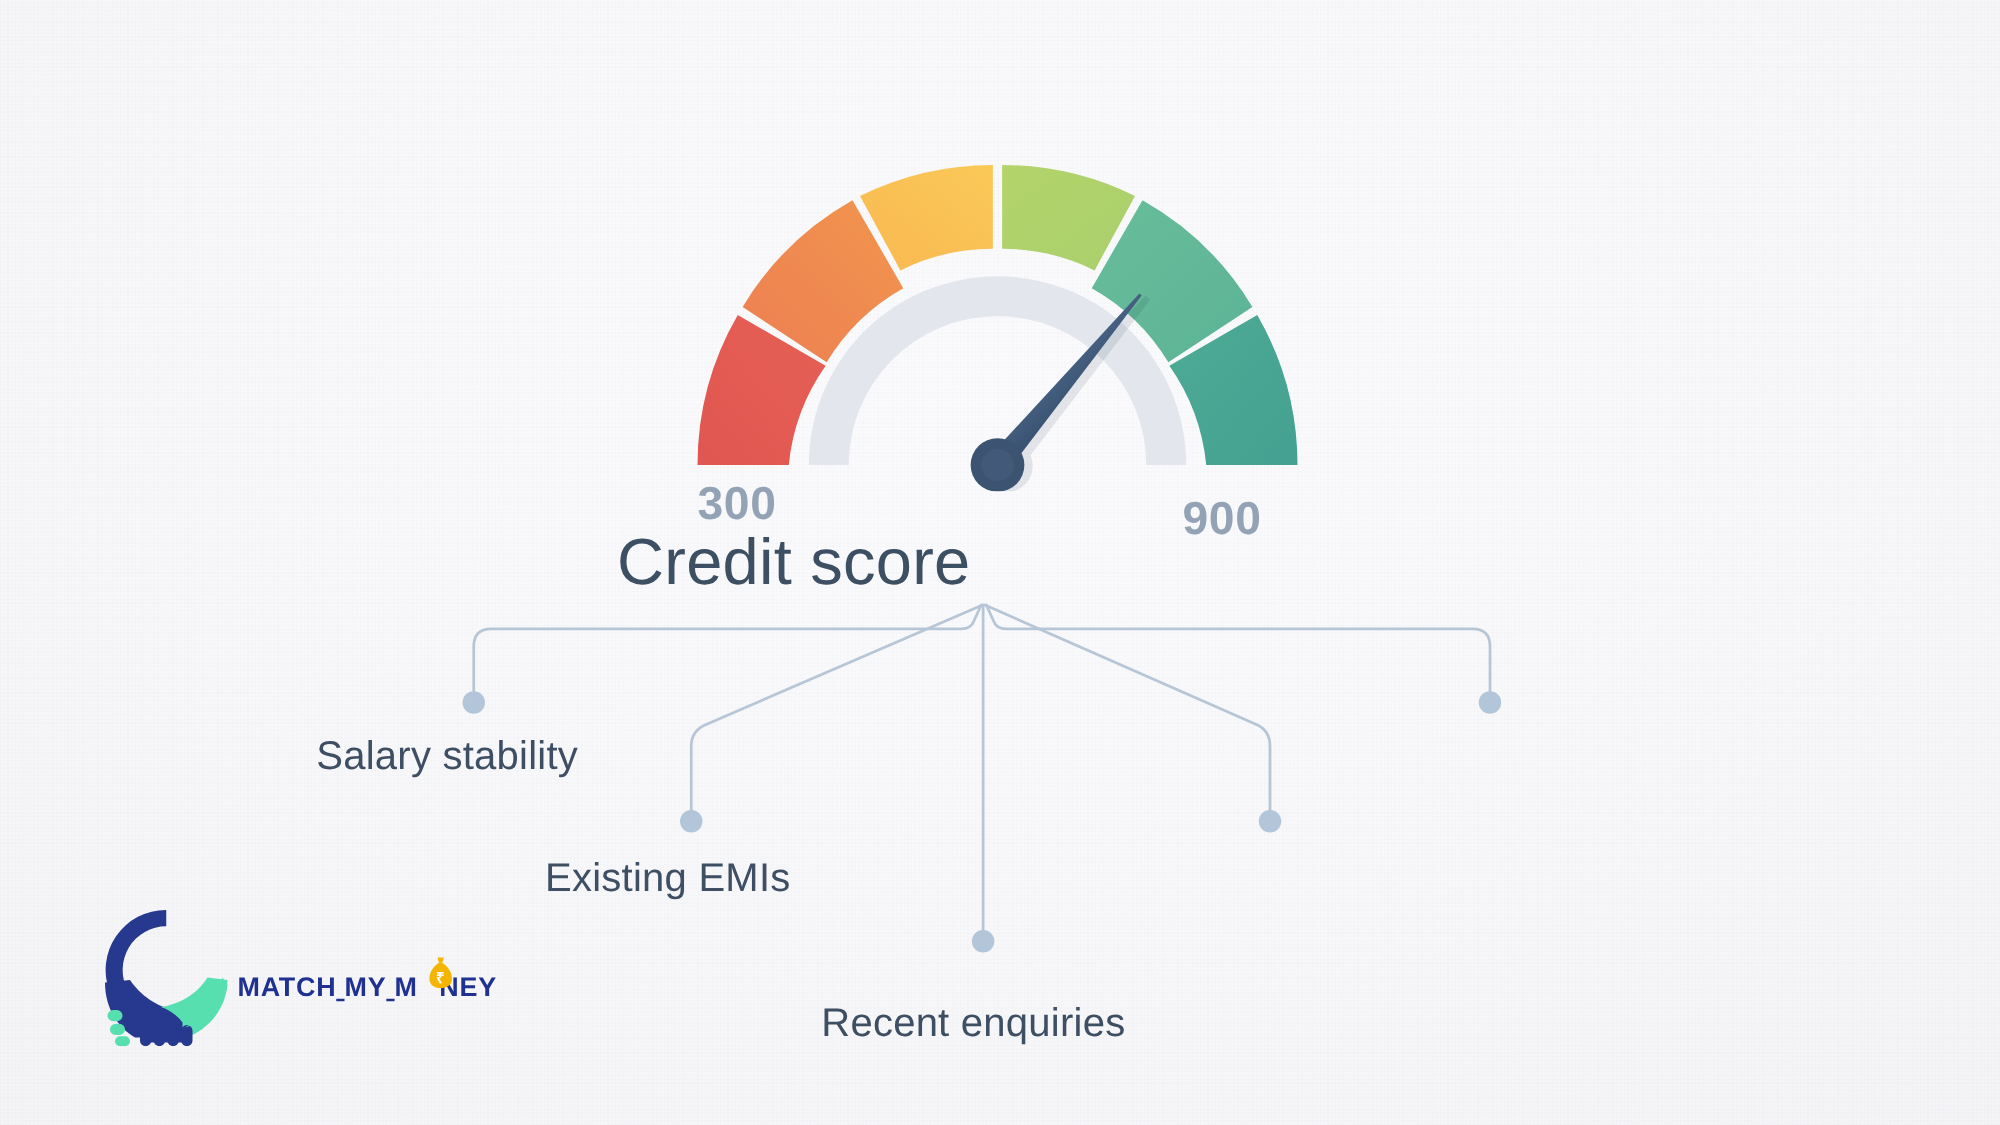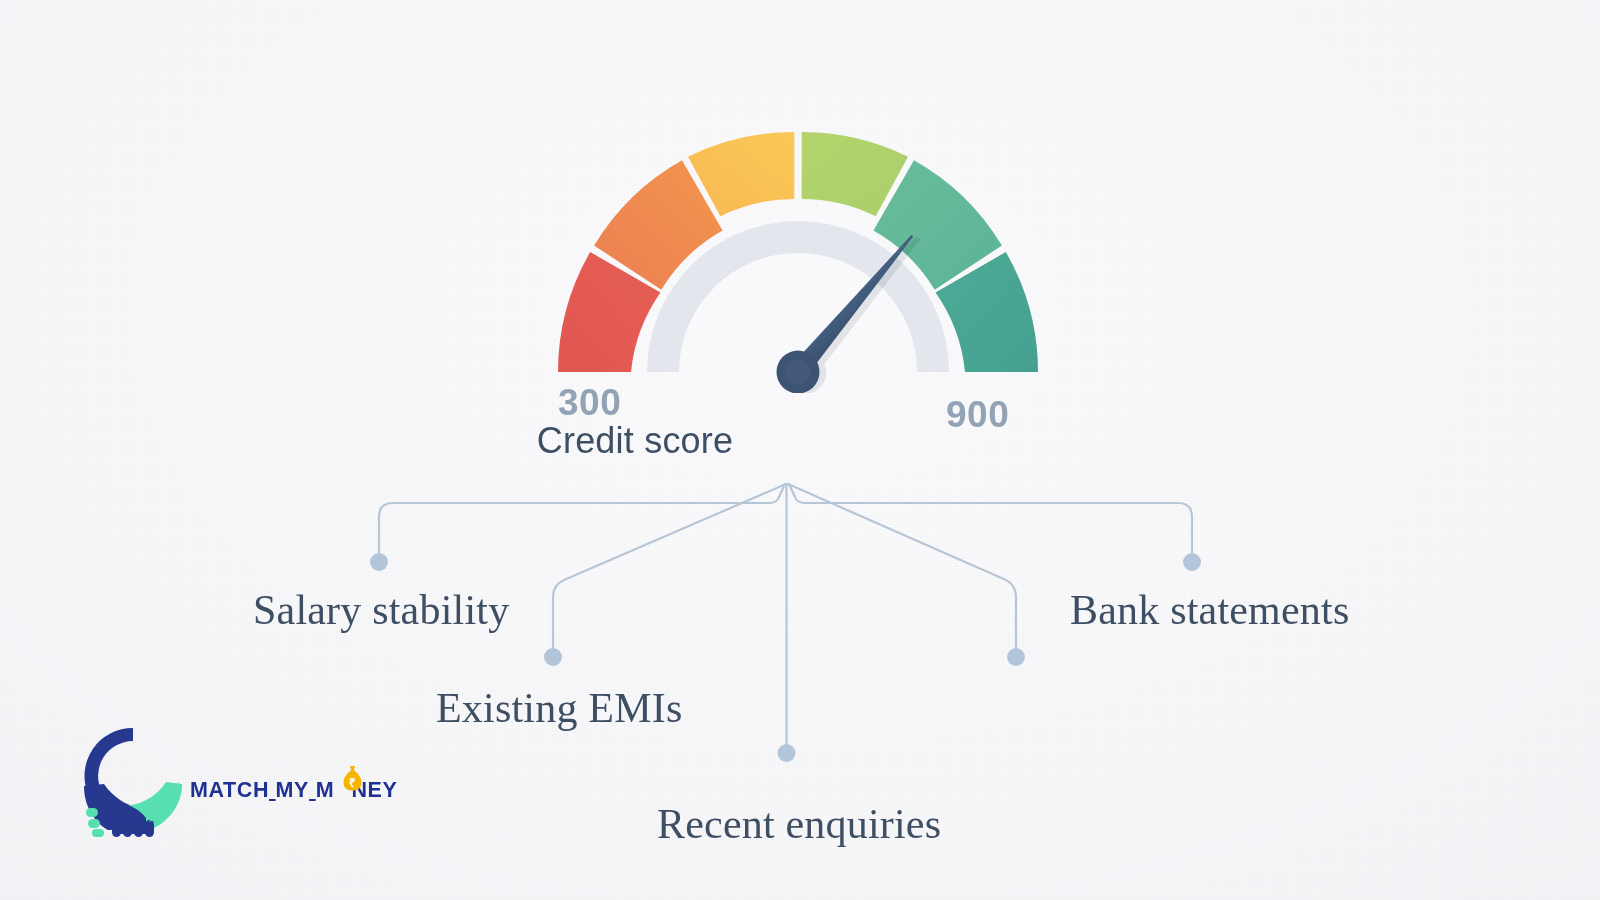--- a/index.html
+++ b/index.html
@@ -54,42 +54,41 @@
   }
   #label-min { left: 558px; top: 382px; }
   #label-max { left: 946px; top: 382px; margin-top: 12px; }
 
   #gauge-title {
     position: absolute;
     left: 0;
     top: 420px;
     width: 1296px;
     text-align: center;
-    font-size: 36px;
+    font-size: 52px;
     color: #3d4f63;
     letter-spacing: .2px;
   }
   #gauge-title span { position: relative; left: -13px; }
 
   
   #connectors {
     position: absolute;
     left: 0; top: 0;
     width: 1600px; height: 900px;
     pointer-events: none;
   }
 
   
   .factor-label {
     position: absolute;
-    font-size: 42px;
+    font-size: 32px;
     color: #3e4e63;
     white-space: nowrap;
     letter-spacing: .2px;
-    font-family: Liberation Serif, serif;
   }
   .f0 { left: 253px; top: 586px; }
   .f1 { left: 436px; top: 684px; }
   .f2 { left: 657px; top: 800px; }
   .f3 { left: 899px; top: 684px; }
   .f4 { left: 1070px; top: 586px; }
 
   
   #logo {
     position: absolute;
@@ -213,21 +212,20 @@
       <circle cx="553" cy="657" r="9"></circle>
       <circle cx="786.5" cy="753" r="9"></circle>
       <circle cx="1016" cy="657" r="9"></circle>
       <circle cx="1192" cy="562" r="9"></circle>
     </g>
   </svg>
 
   <div class="factor-label f0">Salary stability</div>
   <div class="factor-label f1">Existing EMIs</div>
   <div class="factor-label f2">Recent enquiries</div>
-  <div class="factor-label f4">Bank statements</div>
 
   <div id="logo">
     <svg id="logo-mark" viewBox="0 0 110 115">
 
       <path d="M 55 6 A 48 48 0 0 0 10 72 L 24 70 A 35 35 0 0 1 55 19 Z" fill="#27388f"></path>
       <path d="M 55 6 A 48 48 0 0 1 98 66 L 86 63 A 36 36 0 0 0 55 19 Z" fill="#27388f" opacity=".0"></path>
 
       <path d="M 6 64 C 6 84 16 100 30 108 L 62 108 L 62 86 C 48 84 34 74 26 62 Z" fill="#27388f"></path>
 
       <path d="M 104 62 C 104 82 92 98 76 106 L 44 106 L 44 84 C 60 84 78 76 88 60 Z" fill="#57dfb0"></path>

